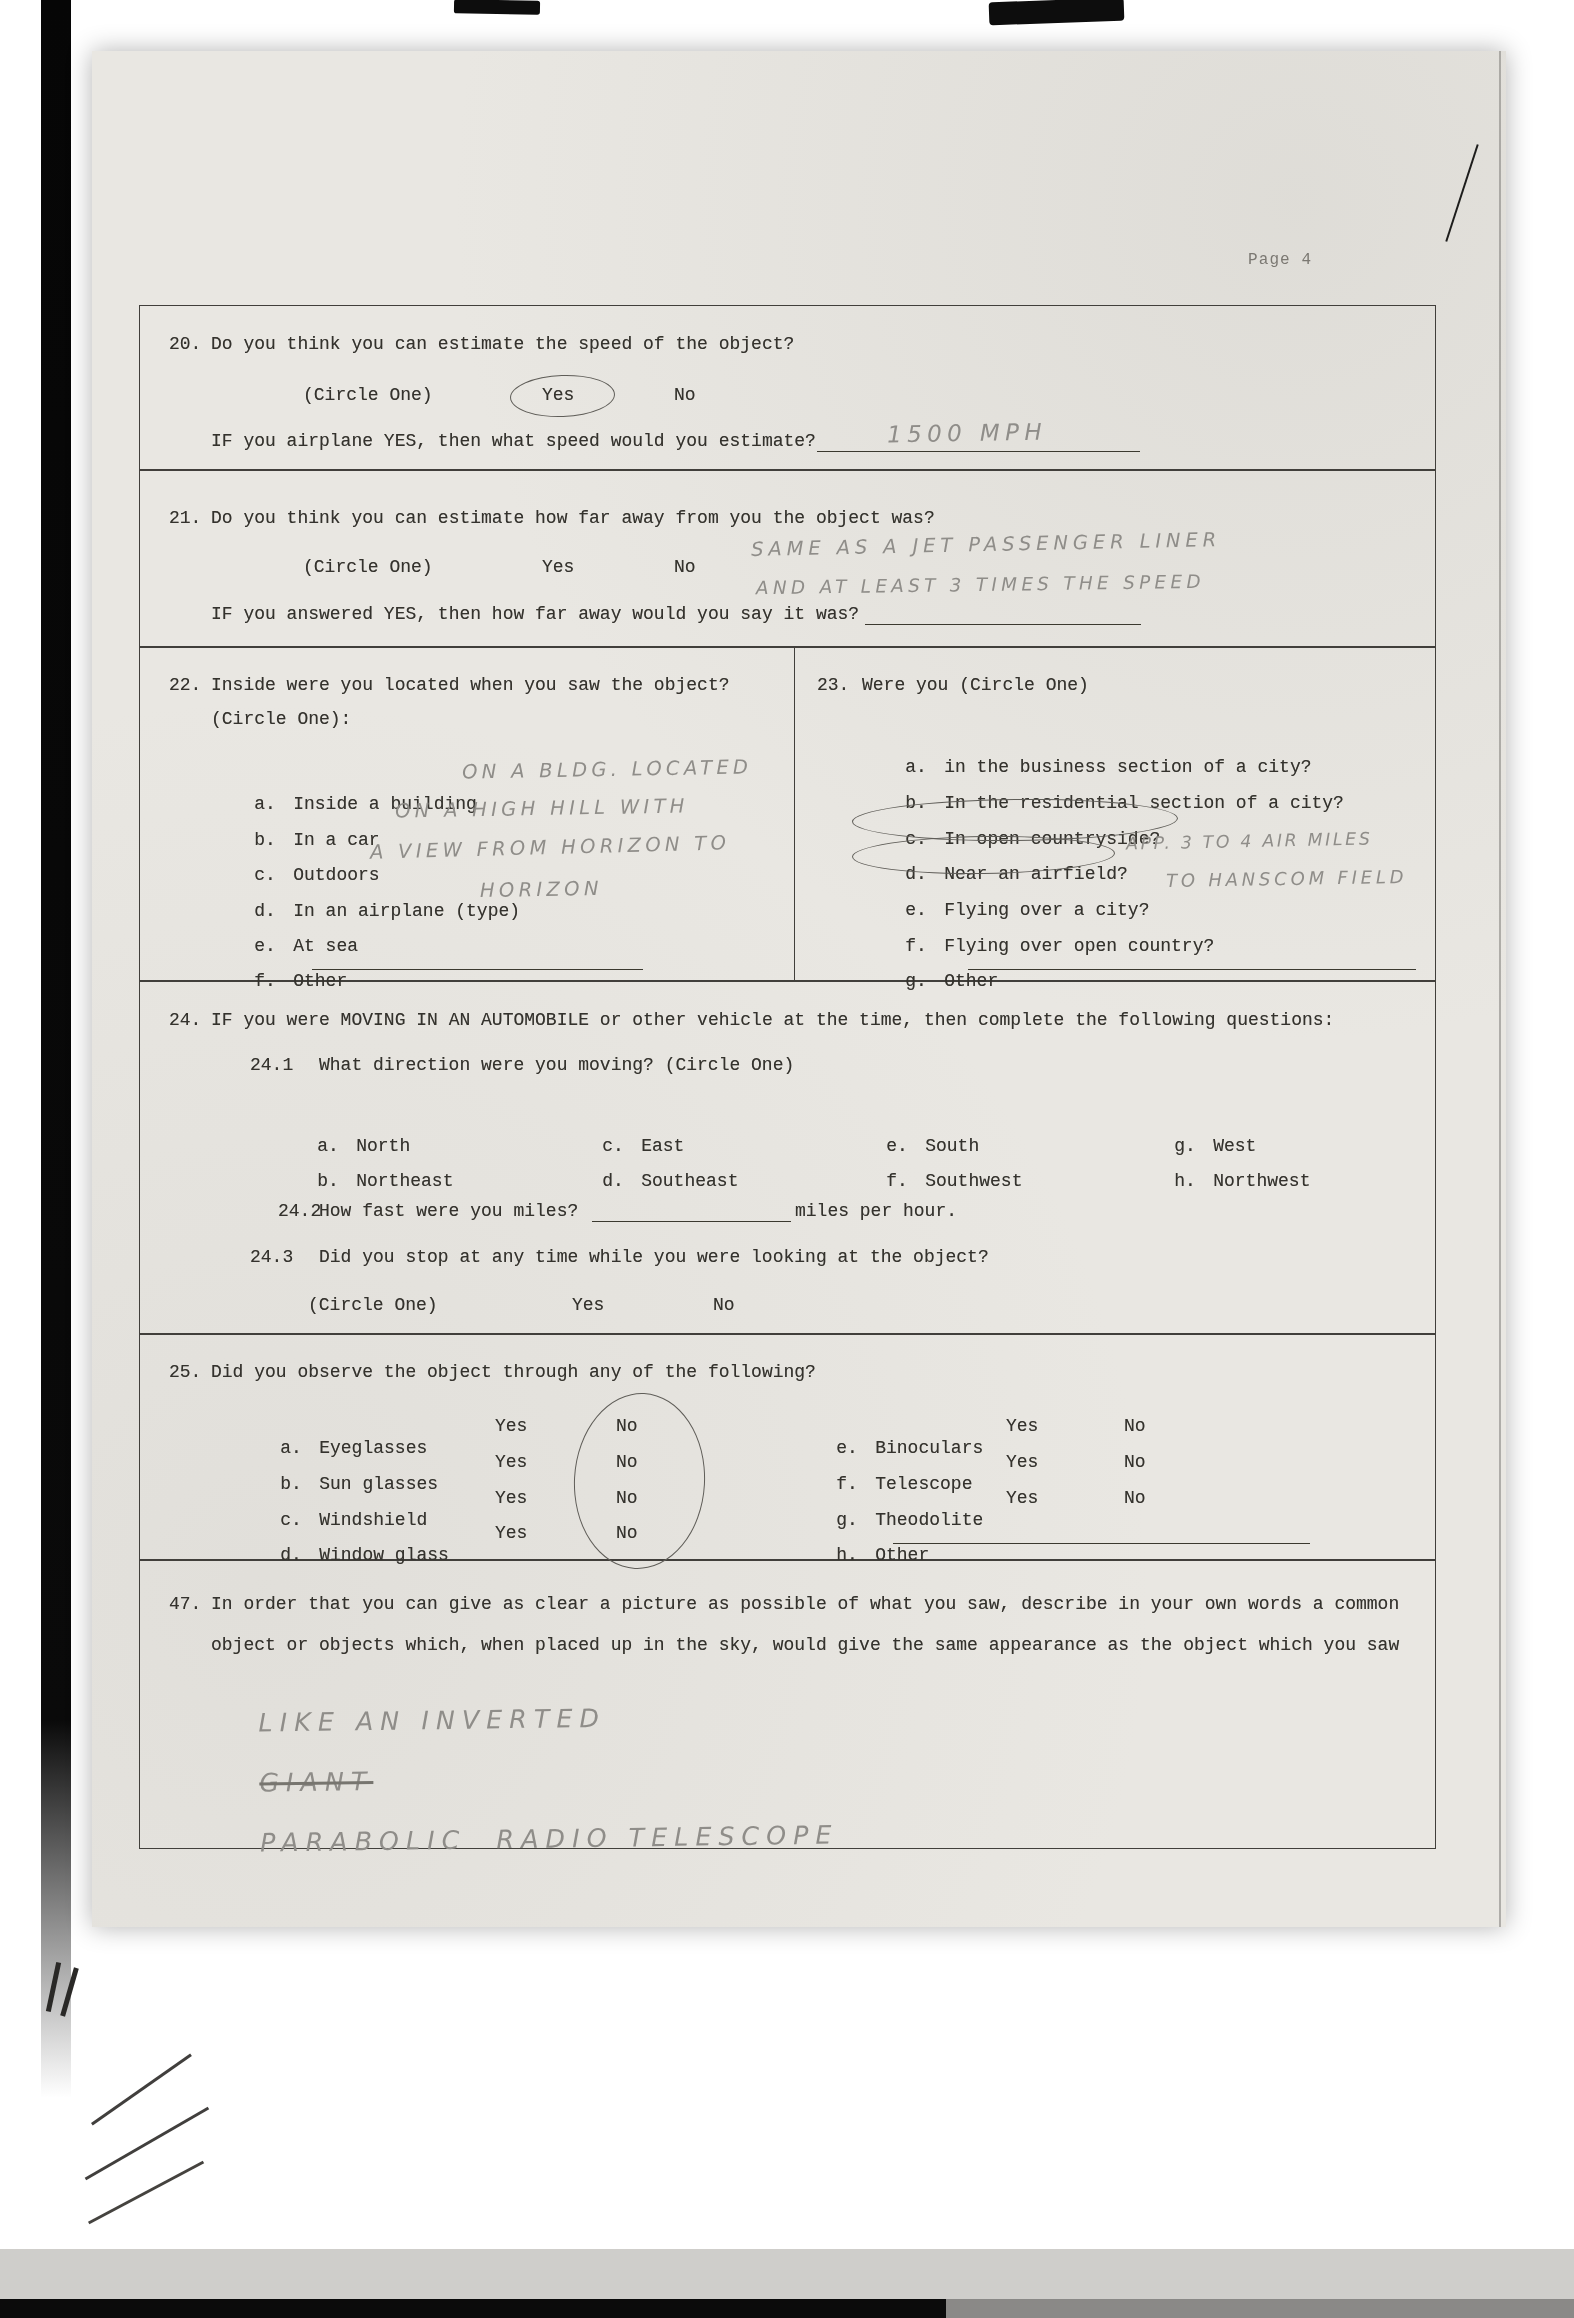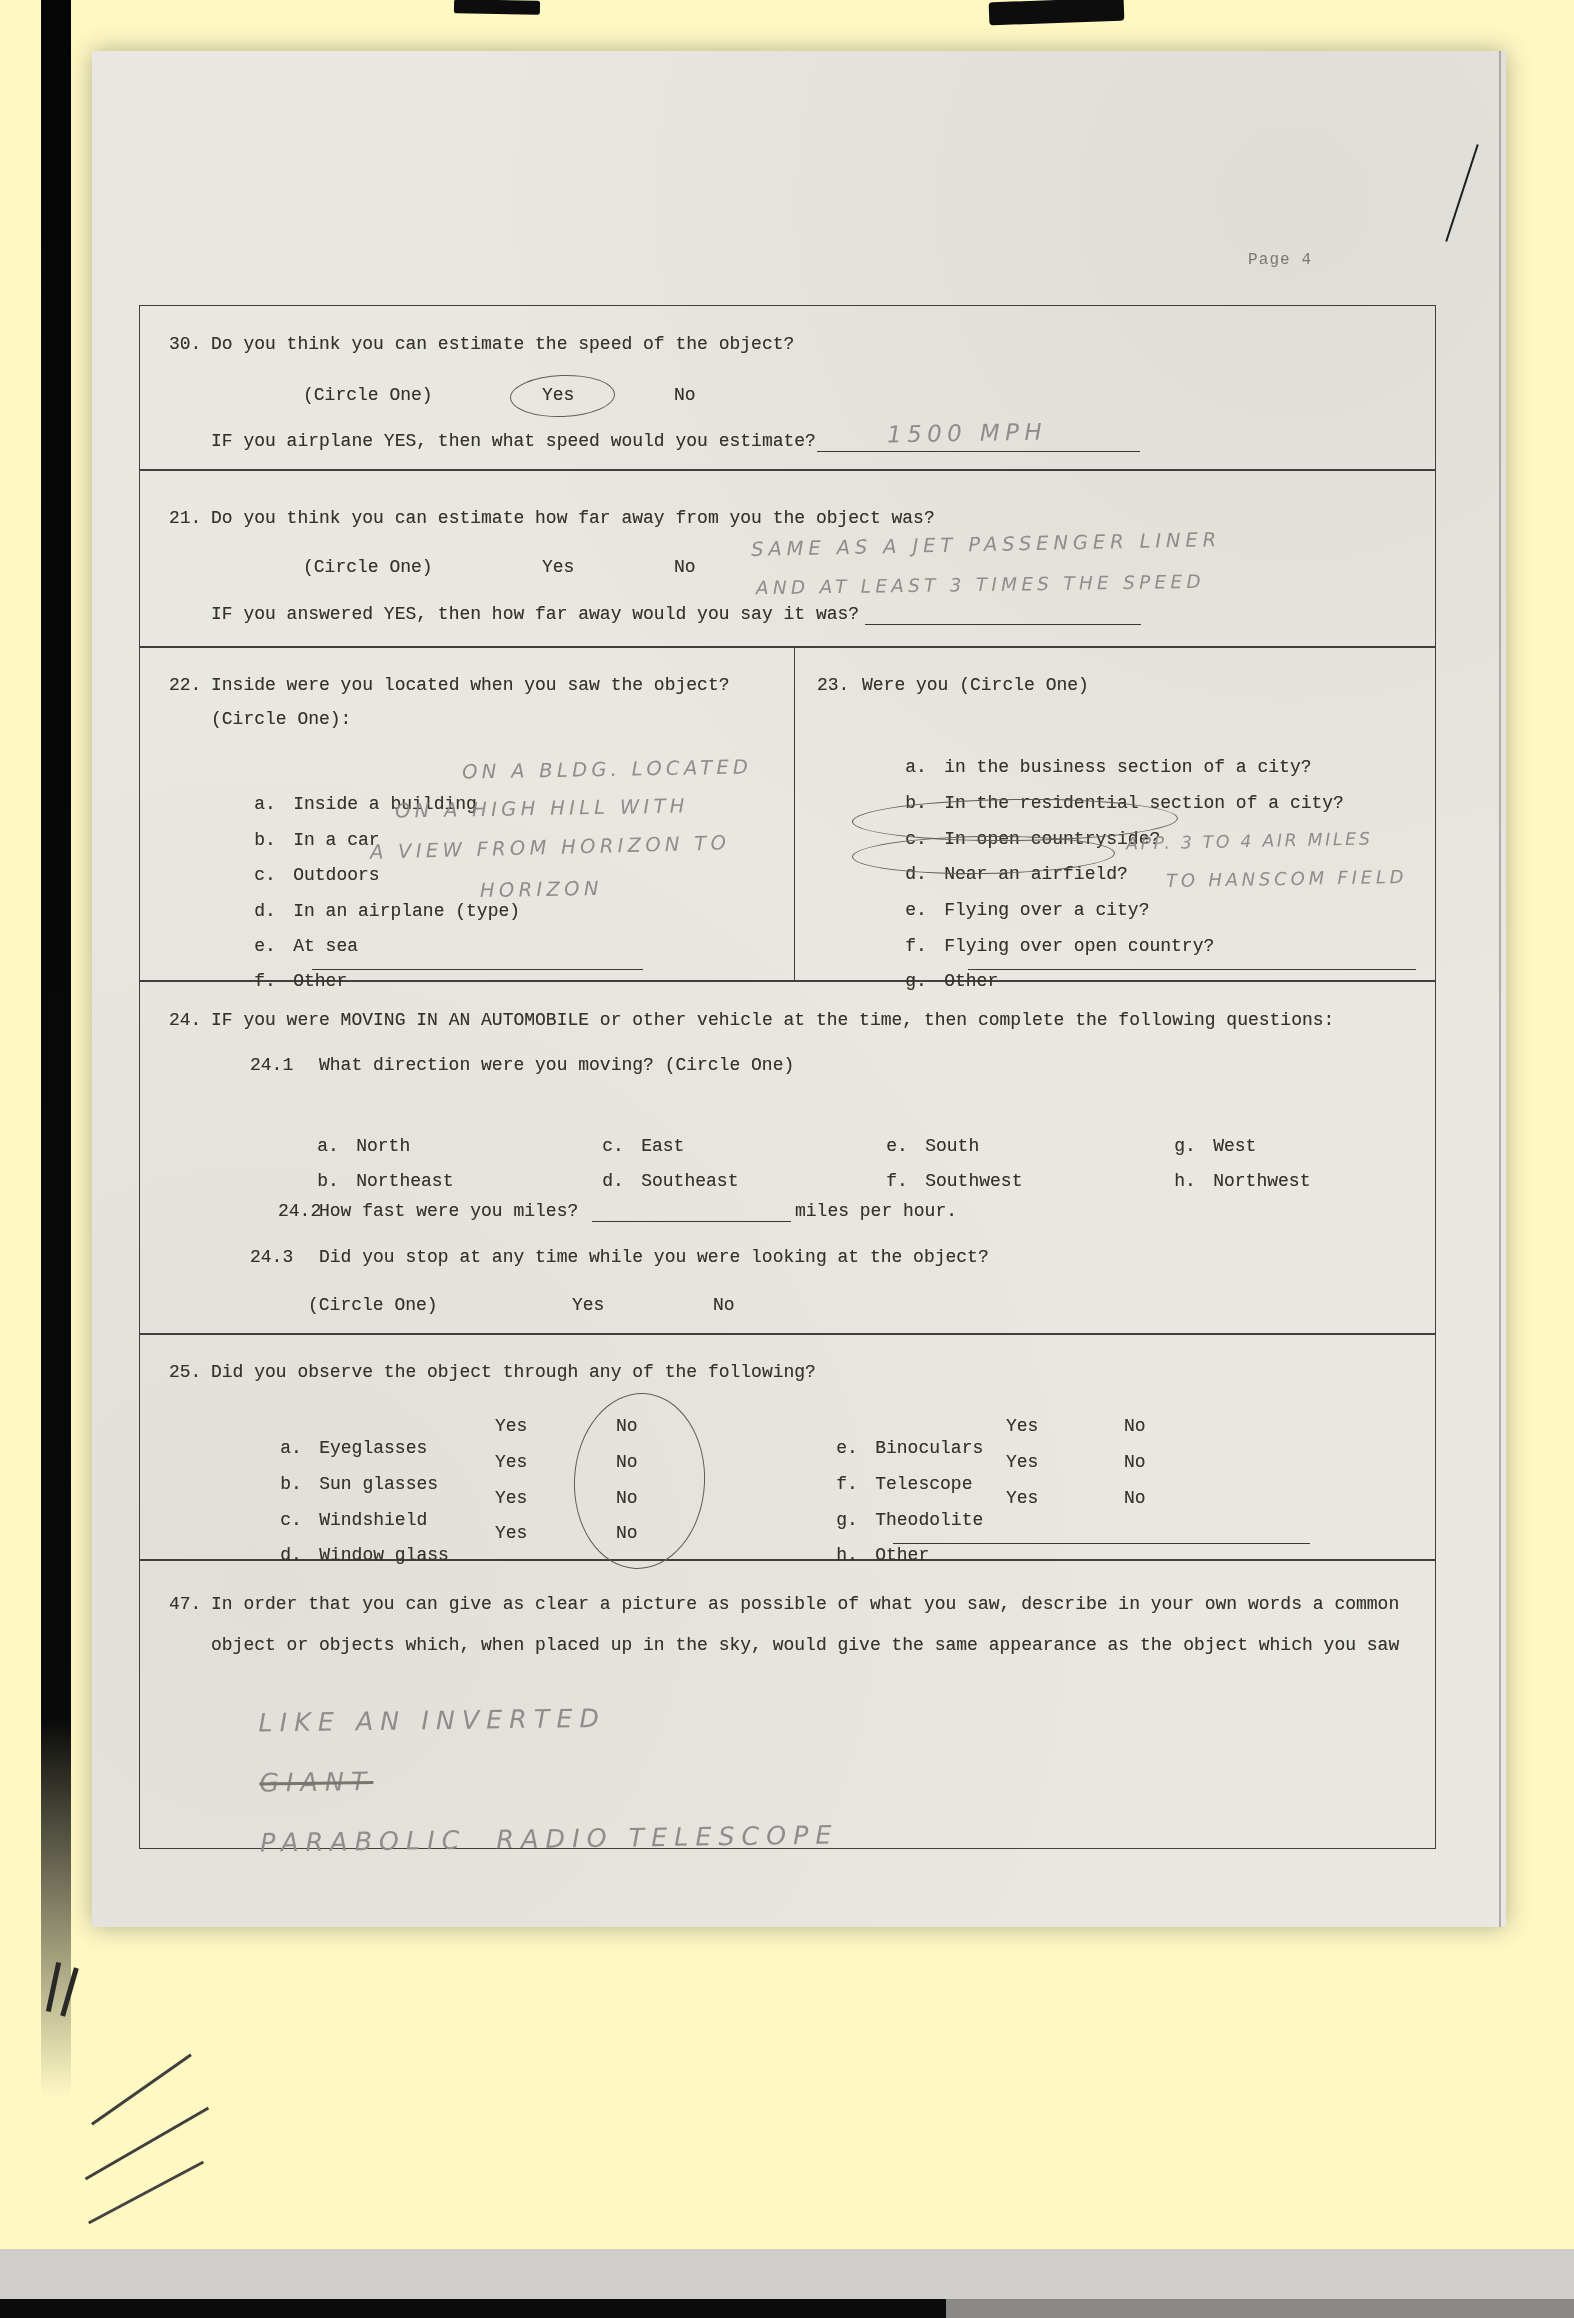--- a/index.html
+++ b/index.html
@@ -1,18 +1,18 @@
 <!DOCTYPE html>
 <html style="font-size:8.6px"><head>
 <meta charset="utf-8">
 <style>
   html,body { margin:0; padding:0; background:#8f8d8b; }
   .canvas {
     position:relative; width:1574px; height:2319px; overflow:hidden;
-    background:#fef9c3; font-family:"Liberation Mono","DejaVu Sans Mono",monospace;
+    background:#ffffff; font-family:"Liberation Mono","DejaVu Sans Mono",monospace;
   }
   .paper {
     position:absolute; left:92px; top:51px; width:1414px; height:1876px;
     background:
       radial-gradient(circle at 85% 8%, rgba(203,201,195,0.35), transparent 40%),
       radial-gradient(circle at 12% 82%, rgba(206,204,199,0.30), transparent 45%),
       #e9e7e2;
     box-shadow:0 0 24px rgba(0,0,0,0.30);
   }
   .typed {
@@ -50,21 +50,21 @@
   <div class="typed faint" style="left:1248px; top:250px; font-size:16px; letter-spacing:1.1px;">Page 4</div>
 
   <div class="formbox" style="top:305px;  height:164px;"></div>
   <div class="formbox" style="top:469px;  height:177px;"></div>
   <div class="formbox" style="top:646px; height:334px;"></div>
   <div class="vdiv" style="left:794px; top:646px; height:334px;"></div>
   <div class="formbox" style="top:980px; height:353px;"></div>
   <div class="formbox" style="top:1333px; height:226px;"></div>
   <div class="formbox" style="top:1559px; height:288px;"></div>
 
-  <div class="typed" style="left:169px; top:334px;">30.</div>
+  <div class="typed" style="left:169px; top:334px;">20.</div>
   <div class="typed" style="left:211px; top:334px;">Do you think you can estimate the speed of the object?</div>
   <div class="typed" style="left:303px; top:385px;">(Circle One)</div>
   <div class="typed" style="left:542px; top:385px;">Yes</div>
   <div class="pencil-ellipse" style="left:510px; top:375px; width:103px; height:40px; transform:rotate(-2deg);"></div>
   <div class="typed" style="left:674px; top:385px;">No</div>
   <div class="typed" style="left:211px; top:431px;">IF you airplane YES, then what speed would you estimate?</div>
   <div class="uline" style="left:817px; top:451px; width:323px;"></div>
   <div class="hand" style="left:887px; top:420px; font-size:23px; letter-spacing:5.4px; transform:rotate(-1deg);">1500 MPH</div>
 
   <div class="typed" style="left:169px; top:508px;">21.</div>

